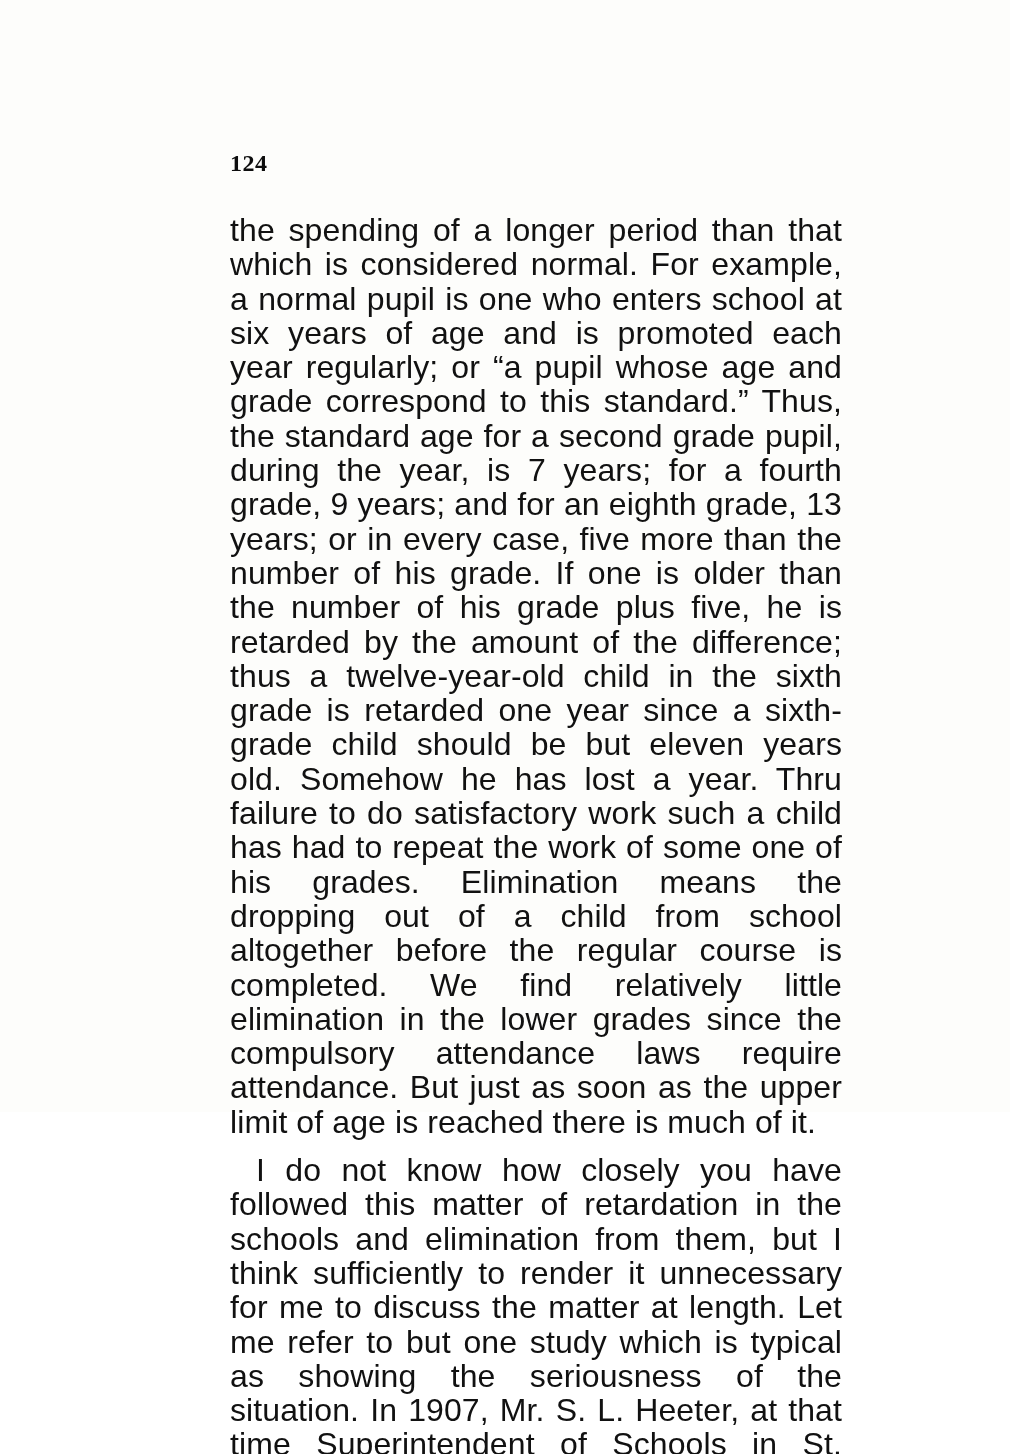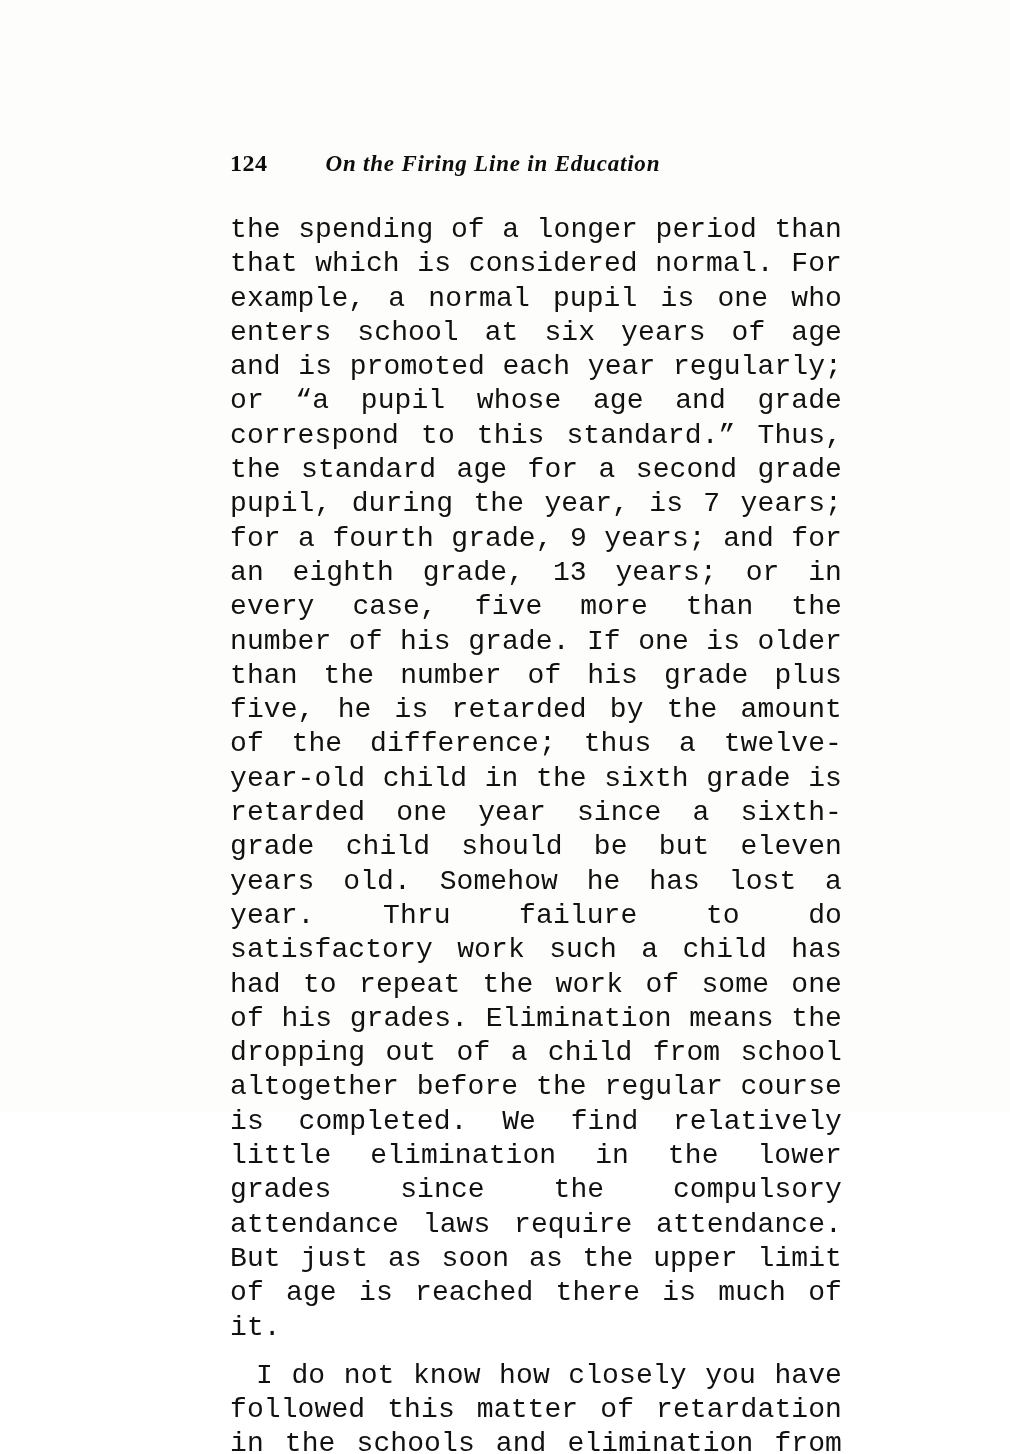--- a/index.html
+++ b/index.html
@@ -49,22 +49,22 @@
     white-space: nowrap;
   }
   .body-column {
     position: absolute;
     left: 230px;
     top: 213px;
     width: 612px;
   }
   .para {
     margin: 0;
-    font-family: Liberation Mono, monospace;
-    font-size: 28px;
+    font-family: Liberation Sans, sans-serif;
+    font-size: 32px;
     line-height: 34.3px;
     text-align: justify;
     text-justify: inter-word;
     color: #111111;
     letter-spacing: 0.1px;
   }
   .para + .para {
     text-indent: 26px;
     margin-top: 14px;
   }
@@ -72,21 +72,20 @@
     text-align: justify;
   }
 </style>
 </head>
 <body>
 
 <div class="page">
 
   <div class="page-header">
     <span class="folio">124</span>
-    <span class="running-title">On the Firing Line in Education</span>
   </div>
 
   <div class="body-column">
     <p class="para">the spending of a longer period than that which is considered normal.  For example, a normal pupil is one who enters school at six years of age and is promoted each year regularly; or “a pupil whose age and grade correspond to this standard.”  Thus, the standard age for a second grade pupil, during the year, is 7 years; for a fourth grade, 9 years; and for an eighth grade, 13 years; or in every case, five more than the number of his grade.  If one is older than the number of his grade plus five, he is retarded by the amount of the difference; thus a twelve-year-old child in the sixth grade is retarded one year since a sixth-grade child should be but eleven years old.  Somehow he has lost a year.  Thru failure to do satisfactory work such a child has had to repeat the work of some one of his grades.  Elimination means the dropping out of a child from school altogether before the regular course is completed.  We find relatively little elimination in the lower grades since the compulsory attendance laws require attendance.  But just as soon as the upper limit of age is reached there is much of it.</p>
     <p class="para">I do not know how closely you have followed this matter of retardation in the schools and elimination from them, but I think sufficiently to render it unnecessary for me to discuss the matter at length.  Let me refer to but one study which is typical as showing the seriousness of the situation.  In 1907, Mr. S. L. Heeter, at that time Superintendent of Schools in St. Paul, Minnesota, working under instruction of his Board of School Inspectors, made a very careful investigation as to the matter of retardation in the schools of that city.  You may be surprised to learn some of the results.  He found</p>
   </div>
 
 </div>
 
 </body></html>

